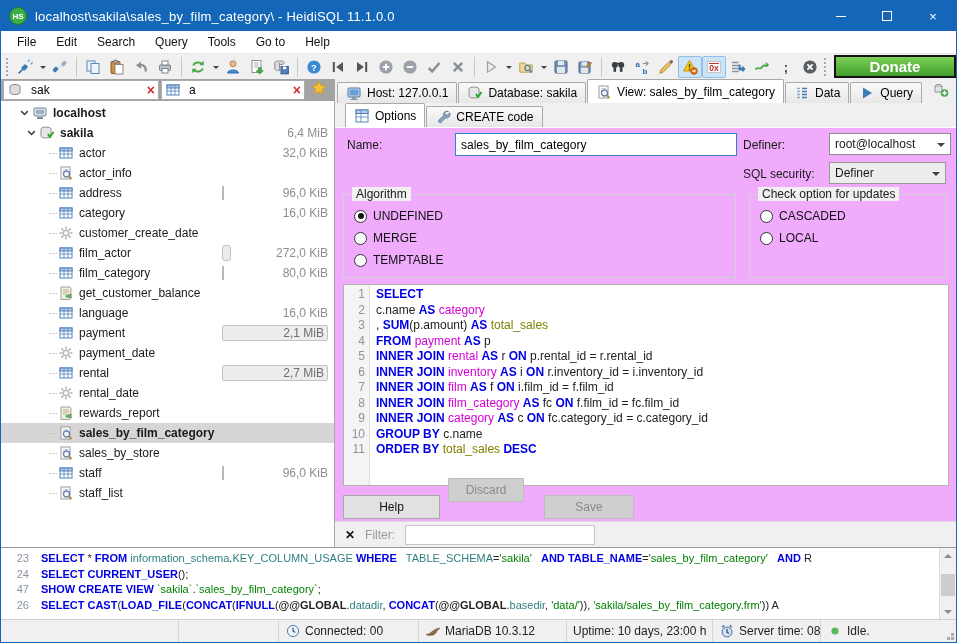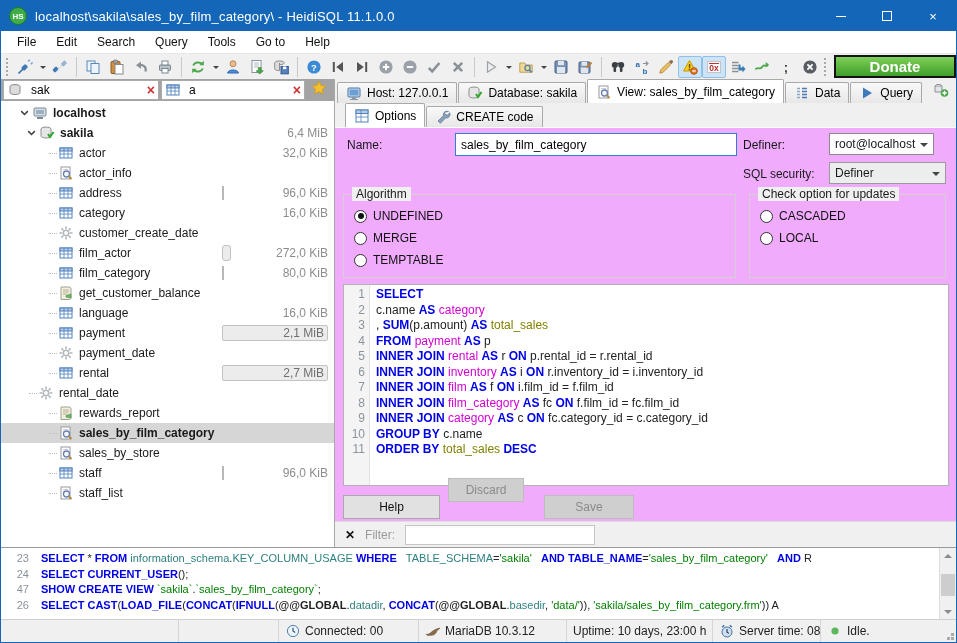--- a/index.html
+++ b/index.html
@@ -580,21 +580,21 @@
                 <rect x="2" y="3" width="12" height="10" fill="#fff" stroke="#4f81bd"></rect>
                 <rect x="2" y="3" width="12" height="3" fill="#b8cce4" stroke="#4f81bd"></rect>
                 <path d="M2 9h12M6 3v10M10 3v10" stroke="#4f81bd" stroke-width="0.8"></path>
               </svg>
             </span>
             <span class="tlabel">rental</span>
             <span class="sizecol pill">
               <span>2,7 MiB</span>
             </span>
           </div>
-          <div class="trow" style="padding-left: 22px;">
+          <div class="trow" style="padding-left: 42px;">
             <span class="spc" style="justify-content: flex-end;">
               <span class="dotln"></span>
             </span>
             <span class="ticon">
               <svg width="16" height="16" viewBox="0 0 16 16" xmlns="http://www.w3.org/2000/svg">
                 <circle cx="8" cy="8" r="2.6" fill="#fff" stroke="#b2b7bc" stroke-width="1.4"></circle>
                 <path d="M8 1.5v3M8 11.5v3M1.5 8h3M11.5 8h3M3.4 3.4l2.1 2.1M10.5 10.5l2.1 2.1M12.6 3.4l-2.1 2.1M5.5 10.5l-2.1 2.1" stroke="#b2b7bc" stroke-width="1.6"></path>
               </svg>
             </span>
             <span class="tlabel">rental_date</span>
@@ -752,21 +752,21 @@
               </svg>
             </span>
             <span>CREATE code</span>
           </div>
         </div>
 
       <div class="optionspage">
         <div class="flabel12" style="left:12px;top:10px">Name:</div>
         <input class="name-input" value="sales_by_film_category" style="">
         <div class="flabel12" style="left:408px;top:10px">Definer:</div>
-        <div class="combo" style="left:494px;top:5px;width:105px">
+        <div class="combo" style="left:494px;top:5px;width:122px">
           <span>root@localhost</span>
           <span class="dd"></span>
         </div>
         <div class="flabel12" style="left:408px;top:39px">SQL security:</div>
         <div class="combo gray" style="left:494px;top:34px;width:117px">
           <span>Definer</span>
           <span class="dd"></span>
         </div>
 
         <div class="gbox" style="left:8px;top:66px;width:393px;height:84px">

